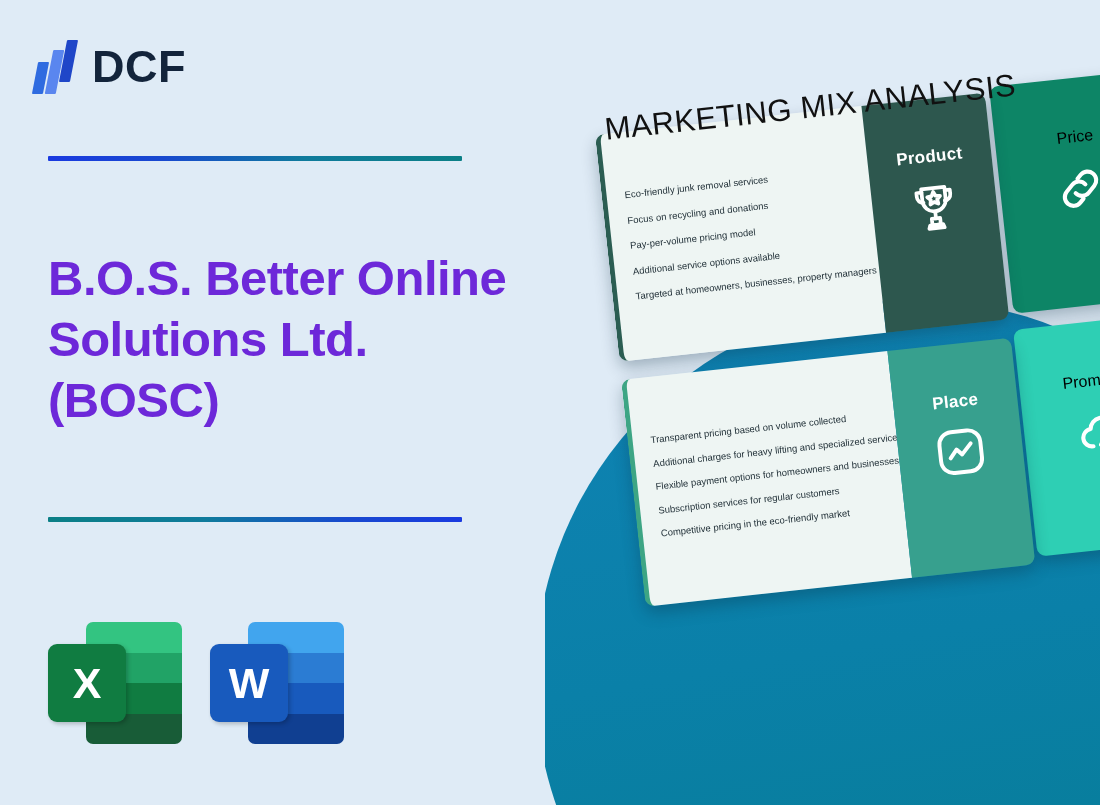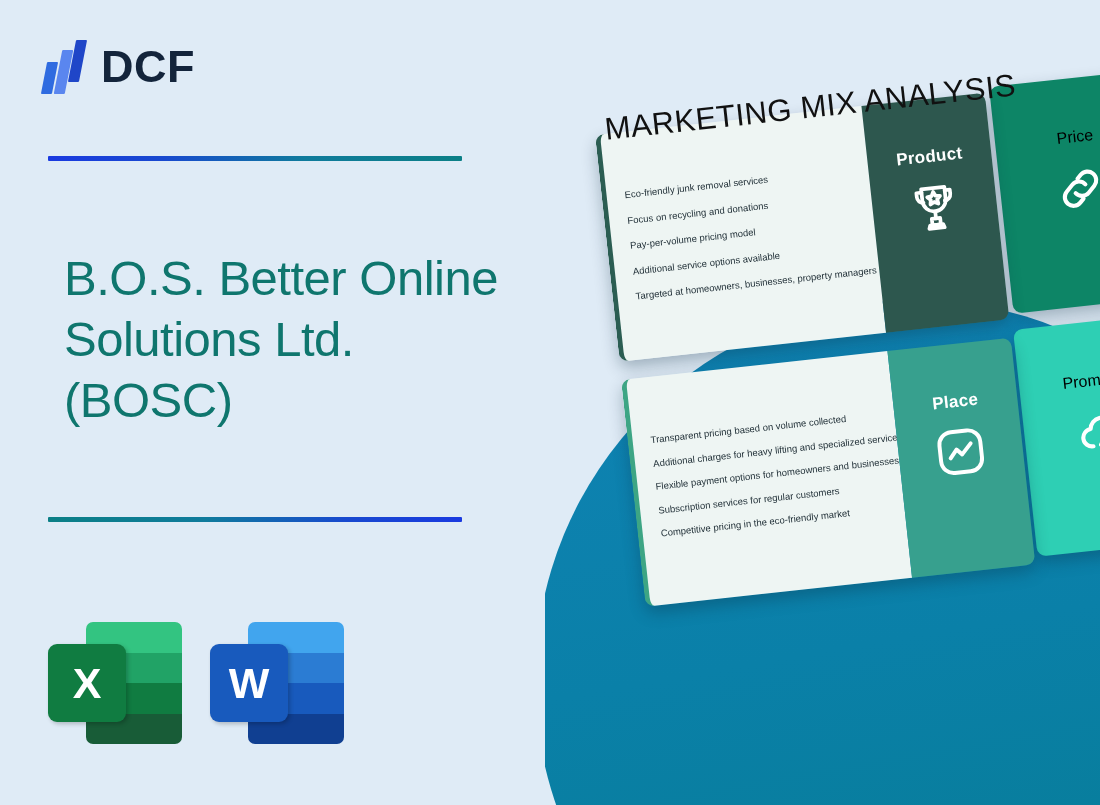--- a/index.html
+++ b/index.html
@@ -21,21 +21,21 @@
   #left-panel {
     position:absolute;
     left:0; top:0;
     width:545px; height:805px;
     z-index:5;
   }
 
   
   #logo-block {
     position:absolute;
-    left:41px; top:38px;
+    left:32px; top:38px;
     display:flex;
     align-items:center;
     gap:14px;
     justify-content:flex-end;
   }
   #logo-mark {
     position:relative;
     width:46px; height:56px;
     flex:0 0 auto;
   }
@@ -63,26 +63,26 @@
     width:414px;
     height:5px;
     border-radius:1px;
   }
   #rule-top    { top:156px; background:linear-gradient(90deg,#1a3ae0 0%,#1849cf 28%,#0f7b9c 62%,#0b7f86 100%); }
   #rule-bottom { top:517px; background:linear-gradient(90deg,#0b7f86 0%,#0f7b9c 38%,#1849cf 72%,#1a3ae0 100%); }
 
   
   #company-title {
     position:absolute;
-    left:64px; top:248px;
+    left:48px; top:248px;
     width:470px;
     font-size:49px;
-    font-weight:normal;
+    font-weight:bold;
     line-height:1.24;
-    color:#0f766e;
+    color:#6d28d9;
     letter-spacing:-0.5px;
   }
 
   
   #file-icons {
     position:absolute;
     left:48px; top:622px;
     display:flex;
     gap:28px;
   }

